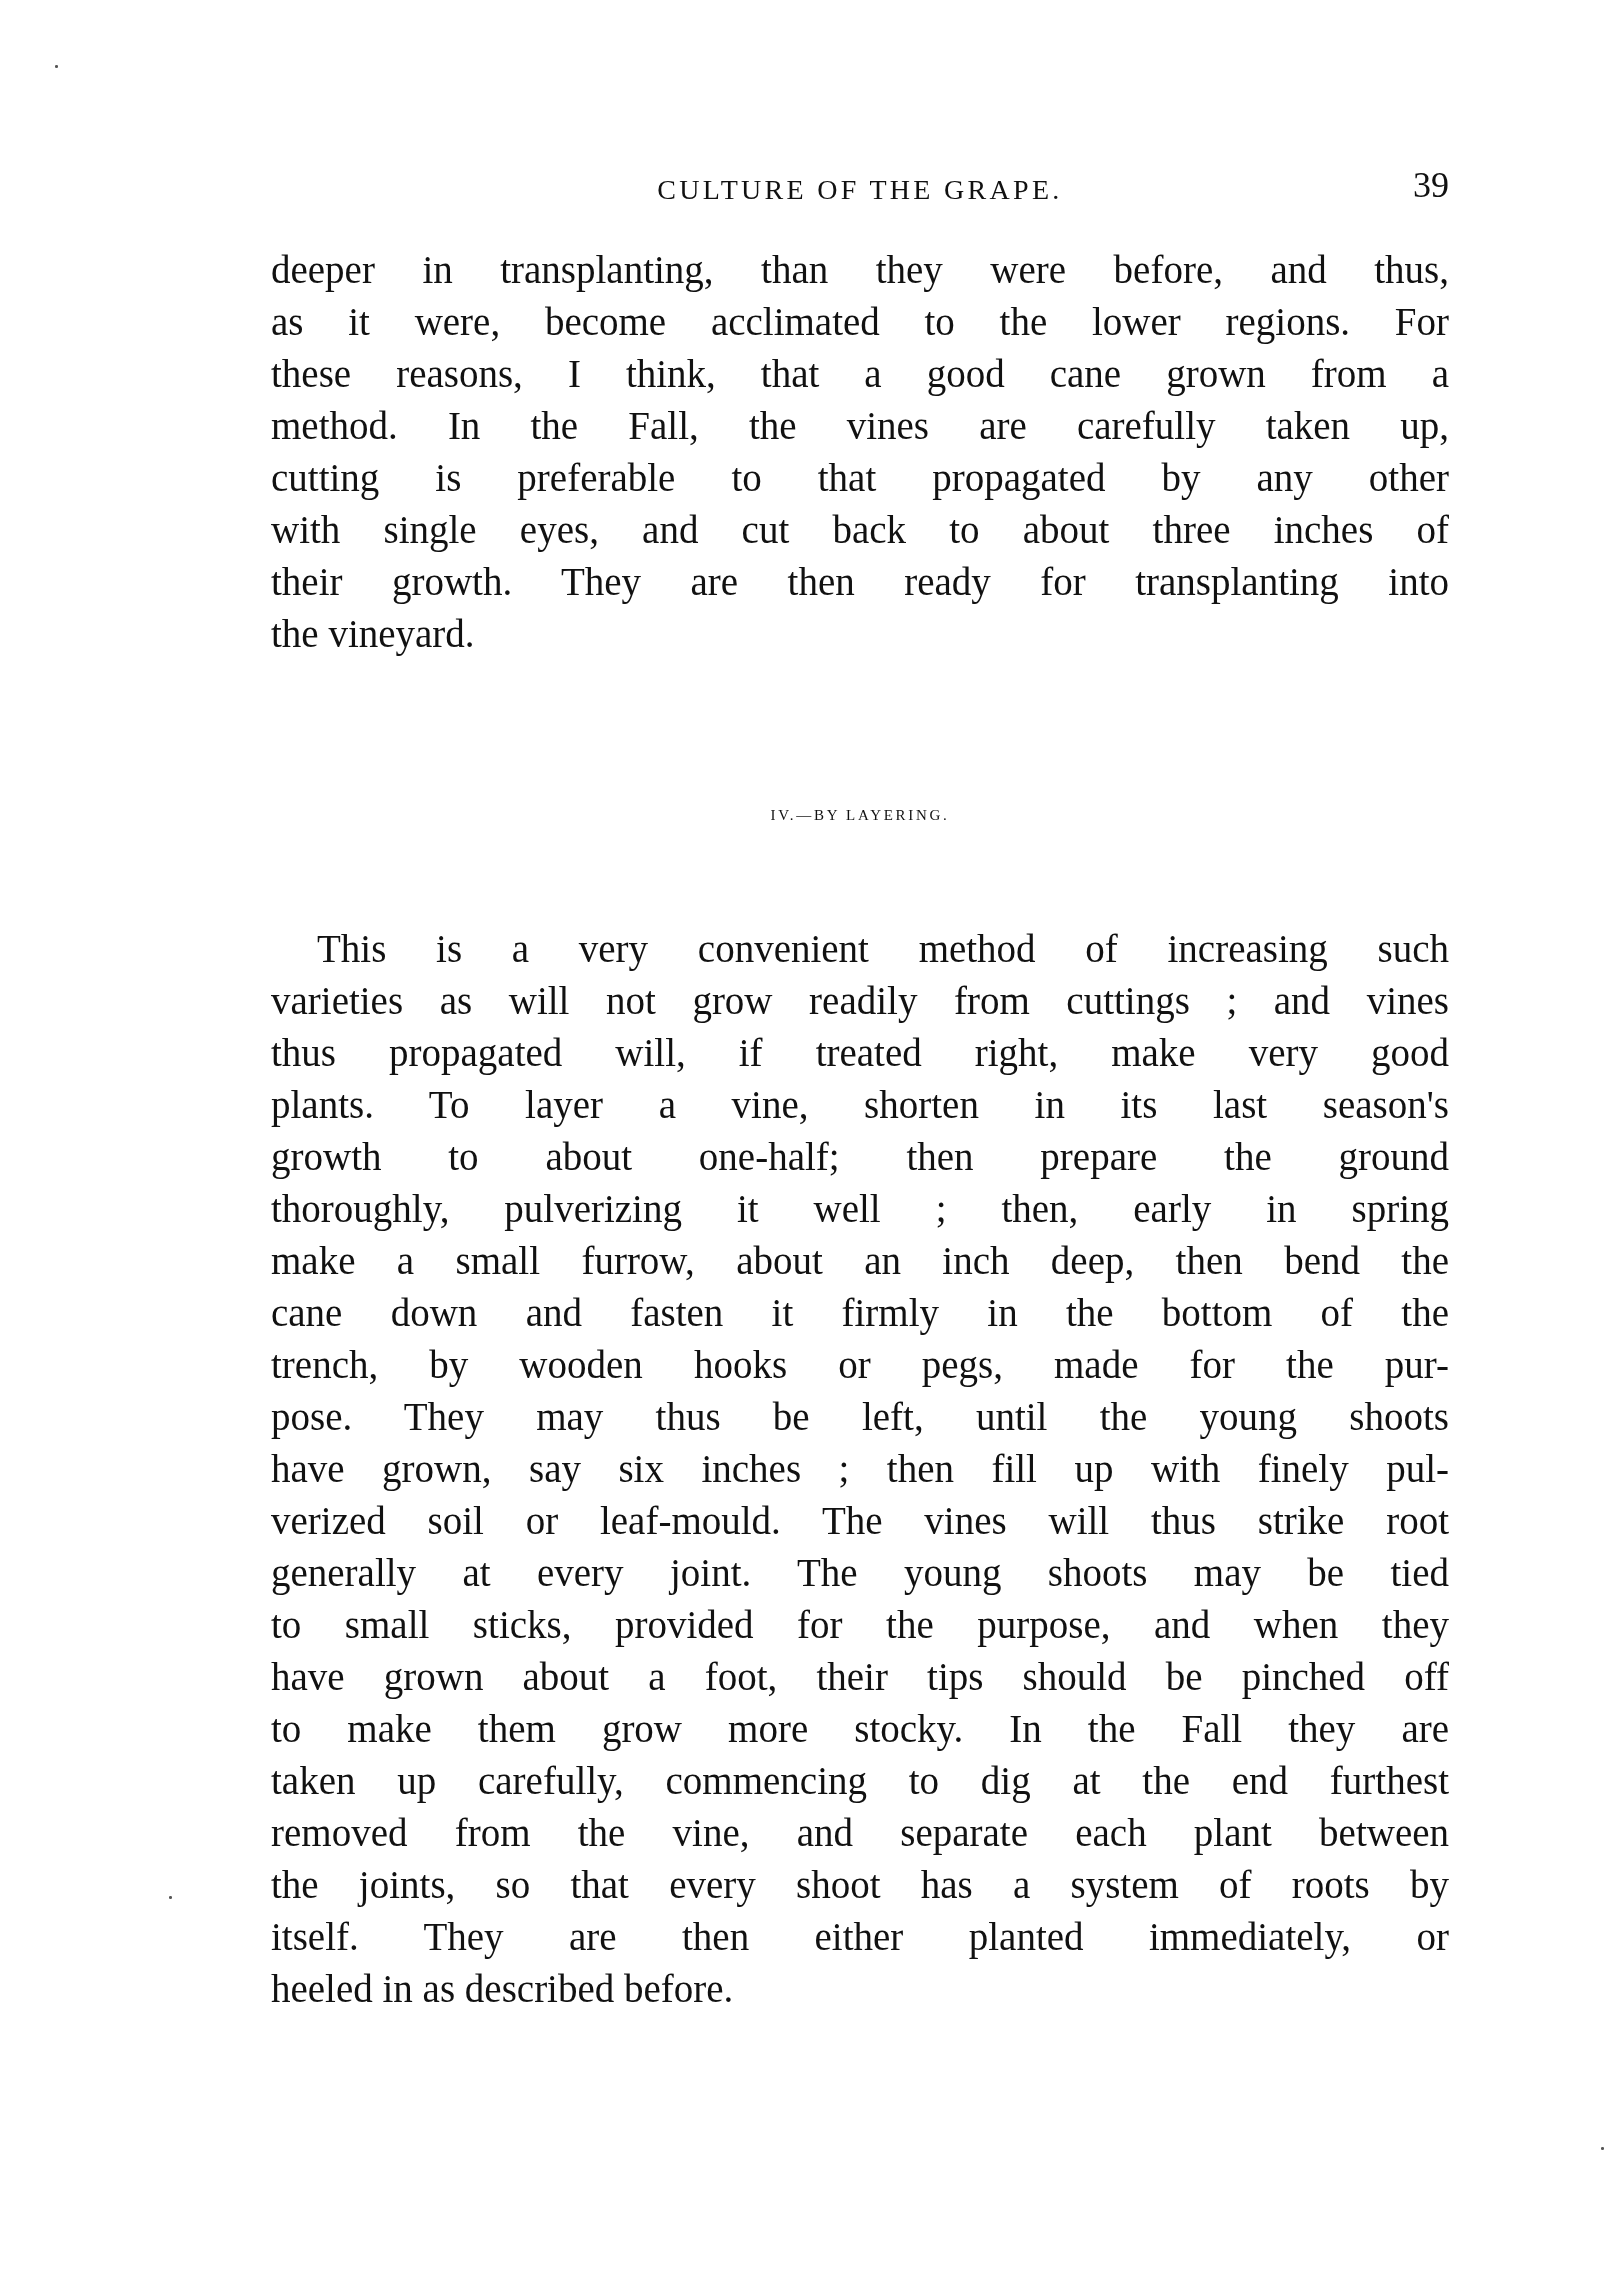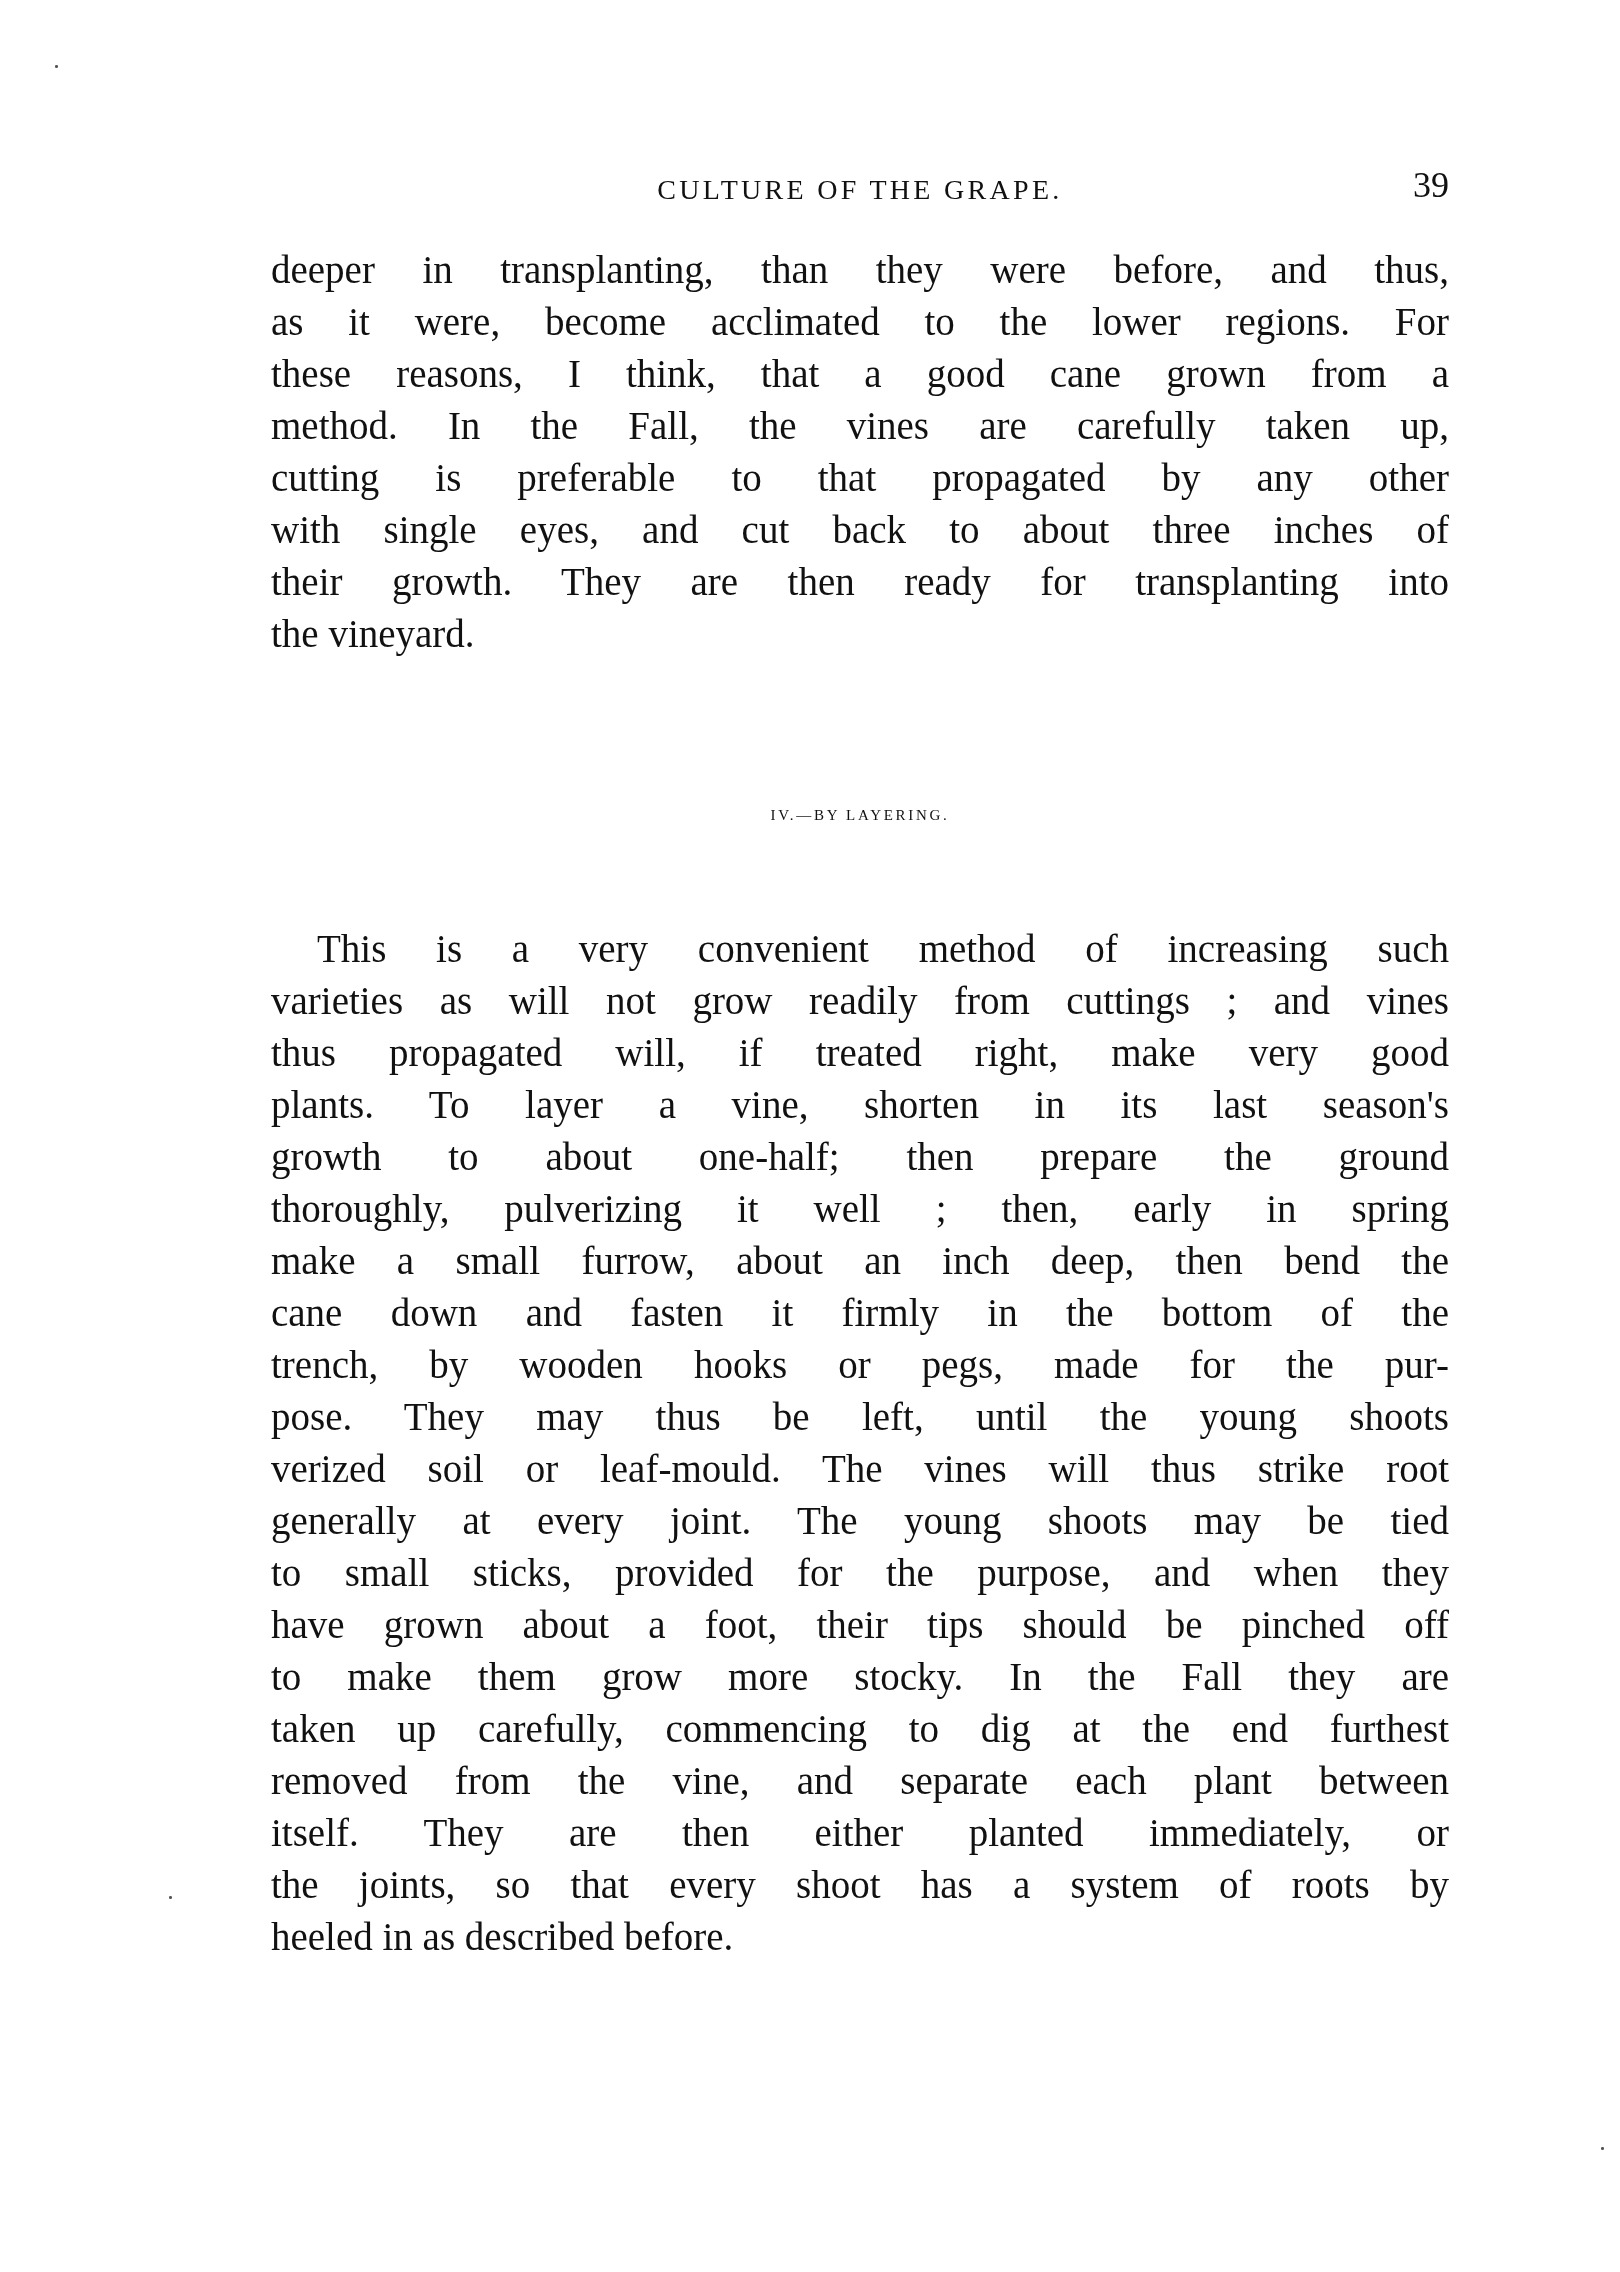--- a/index.html
+++ b/index.html
@@ -45,28 +45,29 @@
   <span class="line indent">This is a very convenient method of increasing such</span>
   <span class="line">varieties as will not grow readily from cuttings ; and vines</span>
   <span class="line">thus propagated will, if treated right, make very good</span>
   <span class="line">plants.  To layer a vine, shorten in its last season's</span>
   <span class="line">growth to about one-half; then prepare the ground</span>
   <span class="line">thoroughly, pulverizing it well ; then, early in spring</span>
   <span class="line">make a small furrow, about an inch deep, then bend the</span>
   <span class="line">cane down and fasten it firmly in the bottom of the</span>
   <span class="line">trench, by wooden hooks or pegs, made for the pur-</span>
   <span class="line">pose.  They may thus be left, until the young shoots</span>
+  <span class="line">have grown, say six inches ; then fill up with finely pul-</span>
   <span class="line">verized soil or leaf-mould.  The vines will thus strike root</span>
   <span class="line">generally at every joint.  The young shoots may be tied</span>
   <span class="line">to small sticks, provided for the purpose, and when they</span>
   <span class="line">have grown about a foot, their tips should be pinched off</span>
   <span class="line">to make them grow more stocky.  In the Fall they are</span>
   <span class="line">taken up carefully, commencing to dig at the end furthest</span>
   <span class="line">removed from the vine, and separate each plant between</span>
+  <span class="line">the joints, so that every shoot has a system of roots by</span>
   <span class="line">itself.  They are then either planted immediately, or</span>
-  <span class="line">the joints, so that every shoot has a system of roots by</span>
   <span class="line last">heeled in as described before.</span>
 </div>
 
 <div class="speck" style="left:55px;top:65px;"></div>
 <div class="speck" style="left:169px;top:1896px;"></div>
 <div class="speck" style="left:1601px;top:2147px;"></div>
 
 
 </body></html>

